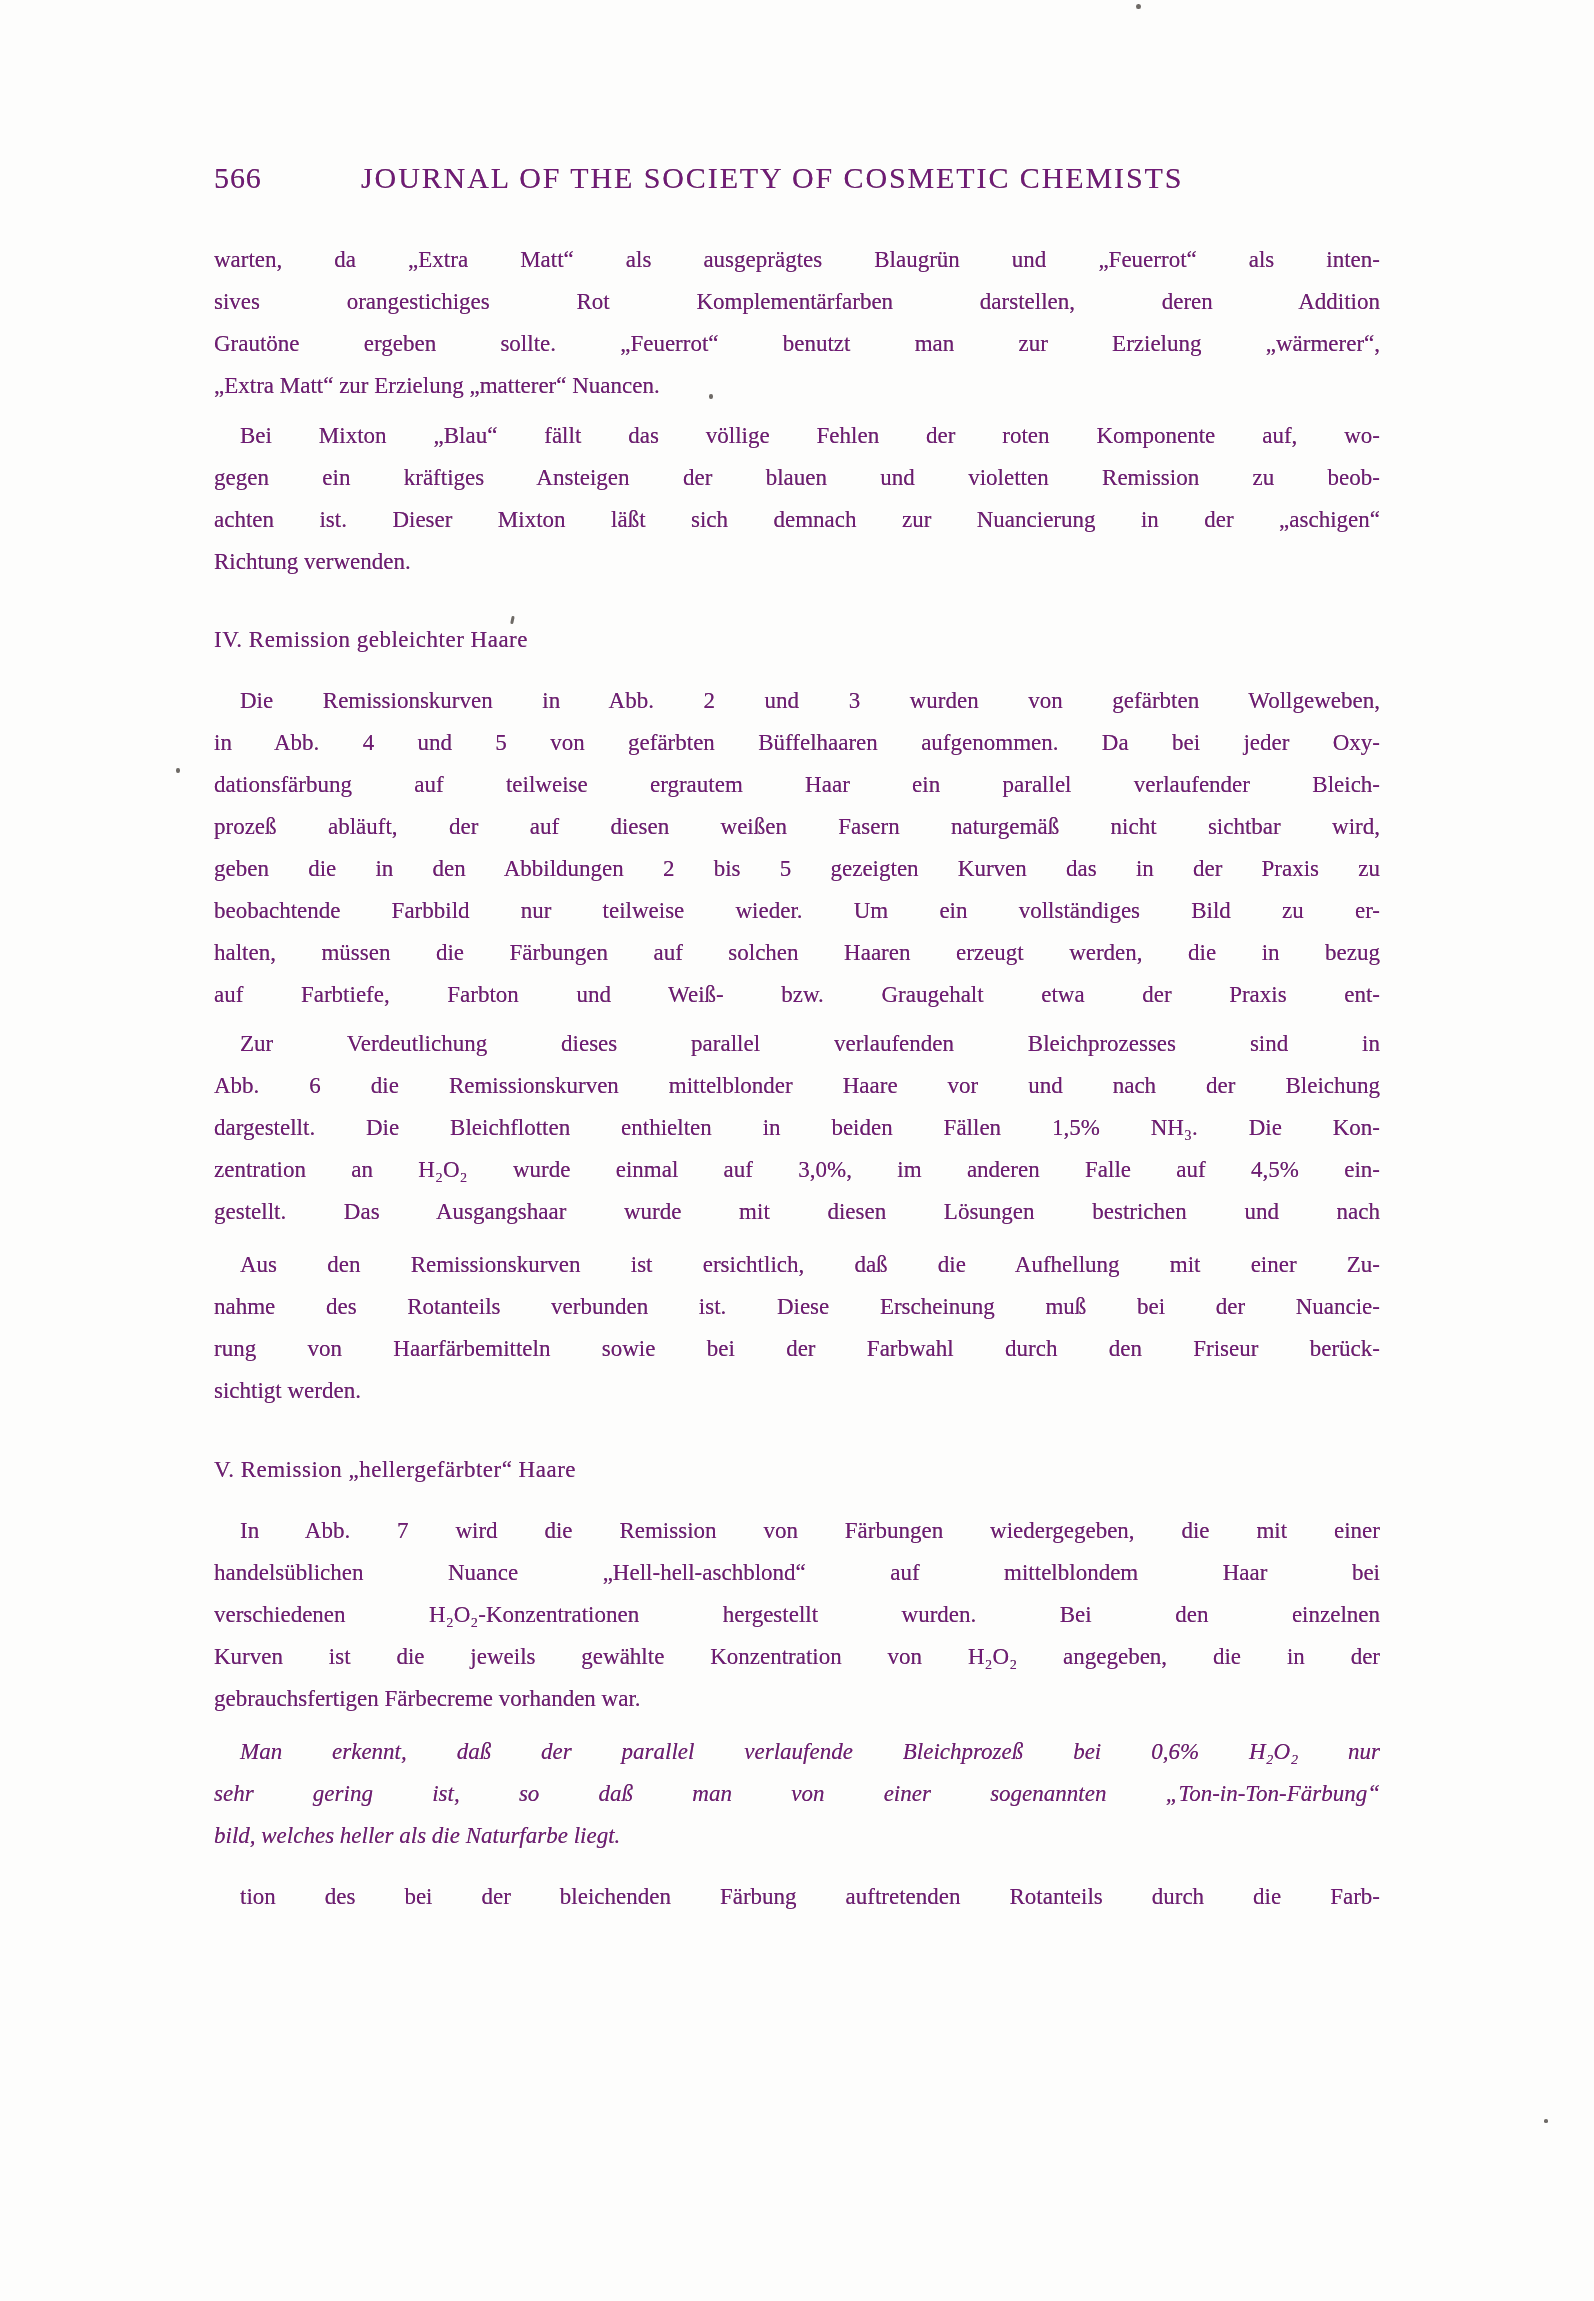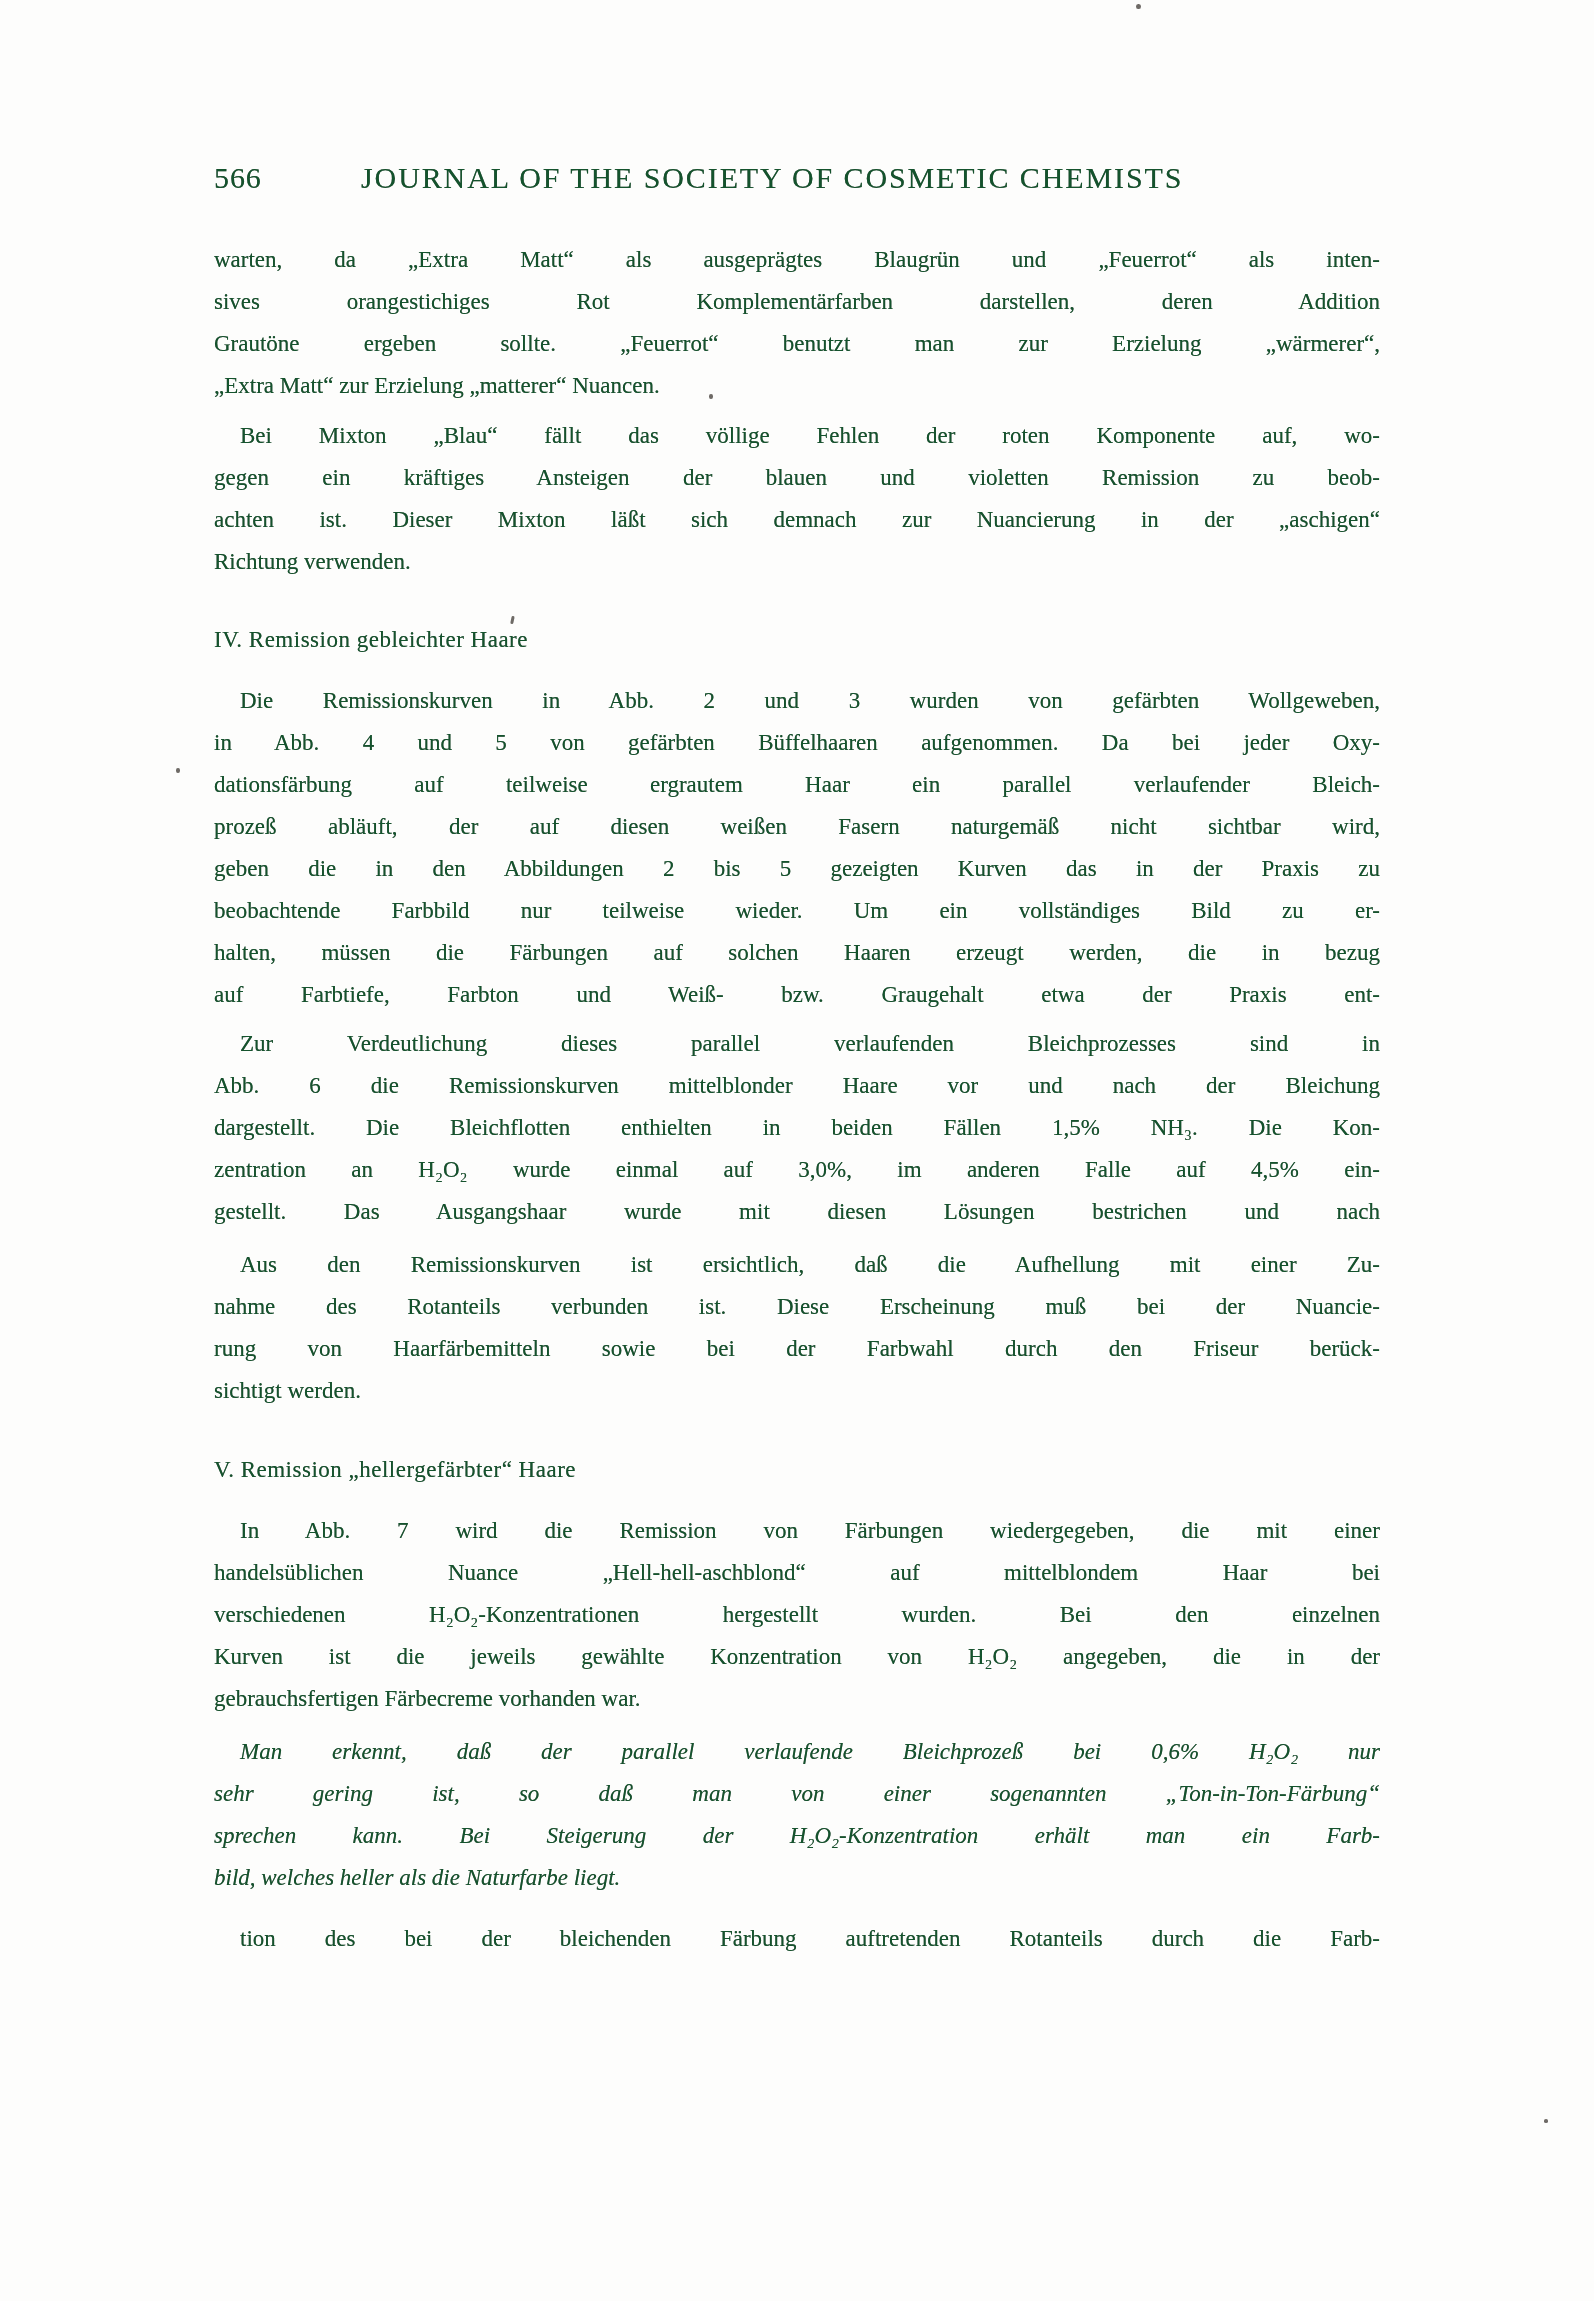--- a/index.html
+++ b/index.html
@@ -3,21 +3,21 @@
 <meta charset="utf-8">
 <style>
   html, body { margin: 0; padding: 0; background: #ffffff; }
   .page {
     position: relative;
     width: 1595px;
     height: 2301px;
     background: #fdfdfc;
     overflow: hidden;
     font-family: "Liberation Serif", "DejaVu Serif", serif;
-    color: #14532d;
+    color: #701a75;
   }
   
   .runhead {
     position: absolute;
     top: 157px;
     left: 214px;
     width: 1166px;
     display: flex;
     align-items: baseline;
     font-size: 30px;
@@ -124,21 +124,20 @@
       <div class="line">In Abb. 7 wird die Remission von Färbungen wiedergegeben, die mit einer</div>
       <div class="line">handelsüblichen Nuance „Hell-hell-aschblond“ auf mittelblondem Haar bei</div>
       <div class="line">verschiedenen H₂O₂-Konzentrationen hergestellt wurden. Bei den einzelnen</div>
       <div class="line">Kurven ist die jeweils gewählte Konzentration von H₂O₂ angegeben, die in der</div>
       <div class="line last">gebrauchsfertigen Färbecreme vorhanden war.</div>
     </div>
 
     <div class="para indent mt10">
       <div class="line">Man erkennt, daß der parallel verlaufende Bleichprozeß bei 0,6% H₂O₂ nur</div>
       <div class="line">sehr gering ist, so daß man von einer sogenannten „Ton-in-Ton-Färbung“</div>
-      <div class="line">sprechen kann. Bei Steigerung der H₂O₂-Konzentration erhält man ein Farb-</div>
       <div class="line last">bild, welches heller als die Naturfarbe liegt.</div>
     </div>
 
     <div class="para indent mt20">
       <div class="line">tion des bei der bleichenden Färbung auftretenden Rotanteils durch die Farb-</div>
     </div>
 
   </div>
 
   <div class="speck" style="left:1136px; top:3.7px;   width:4.7px; height:5.6px;"></div>

